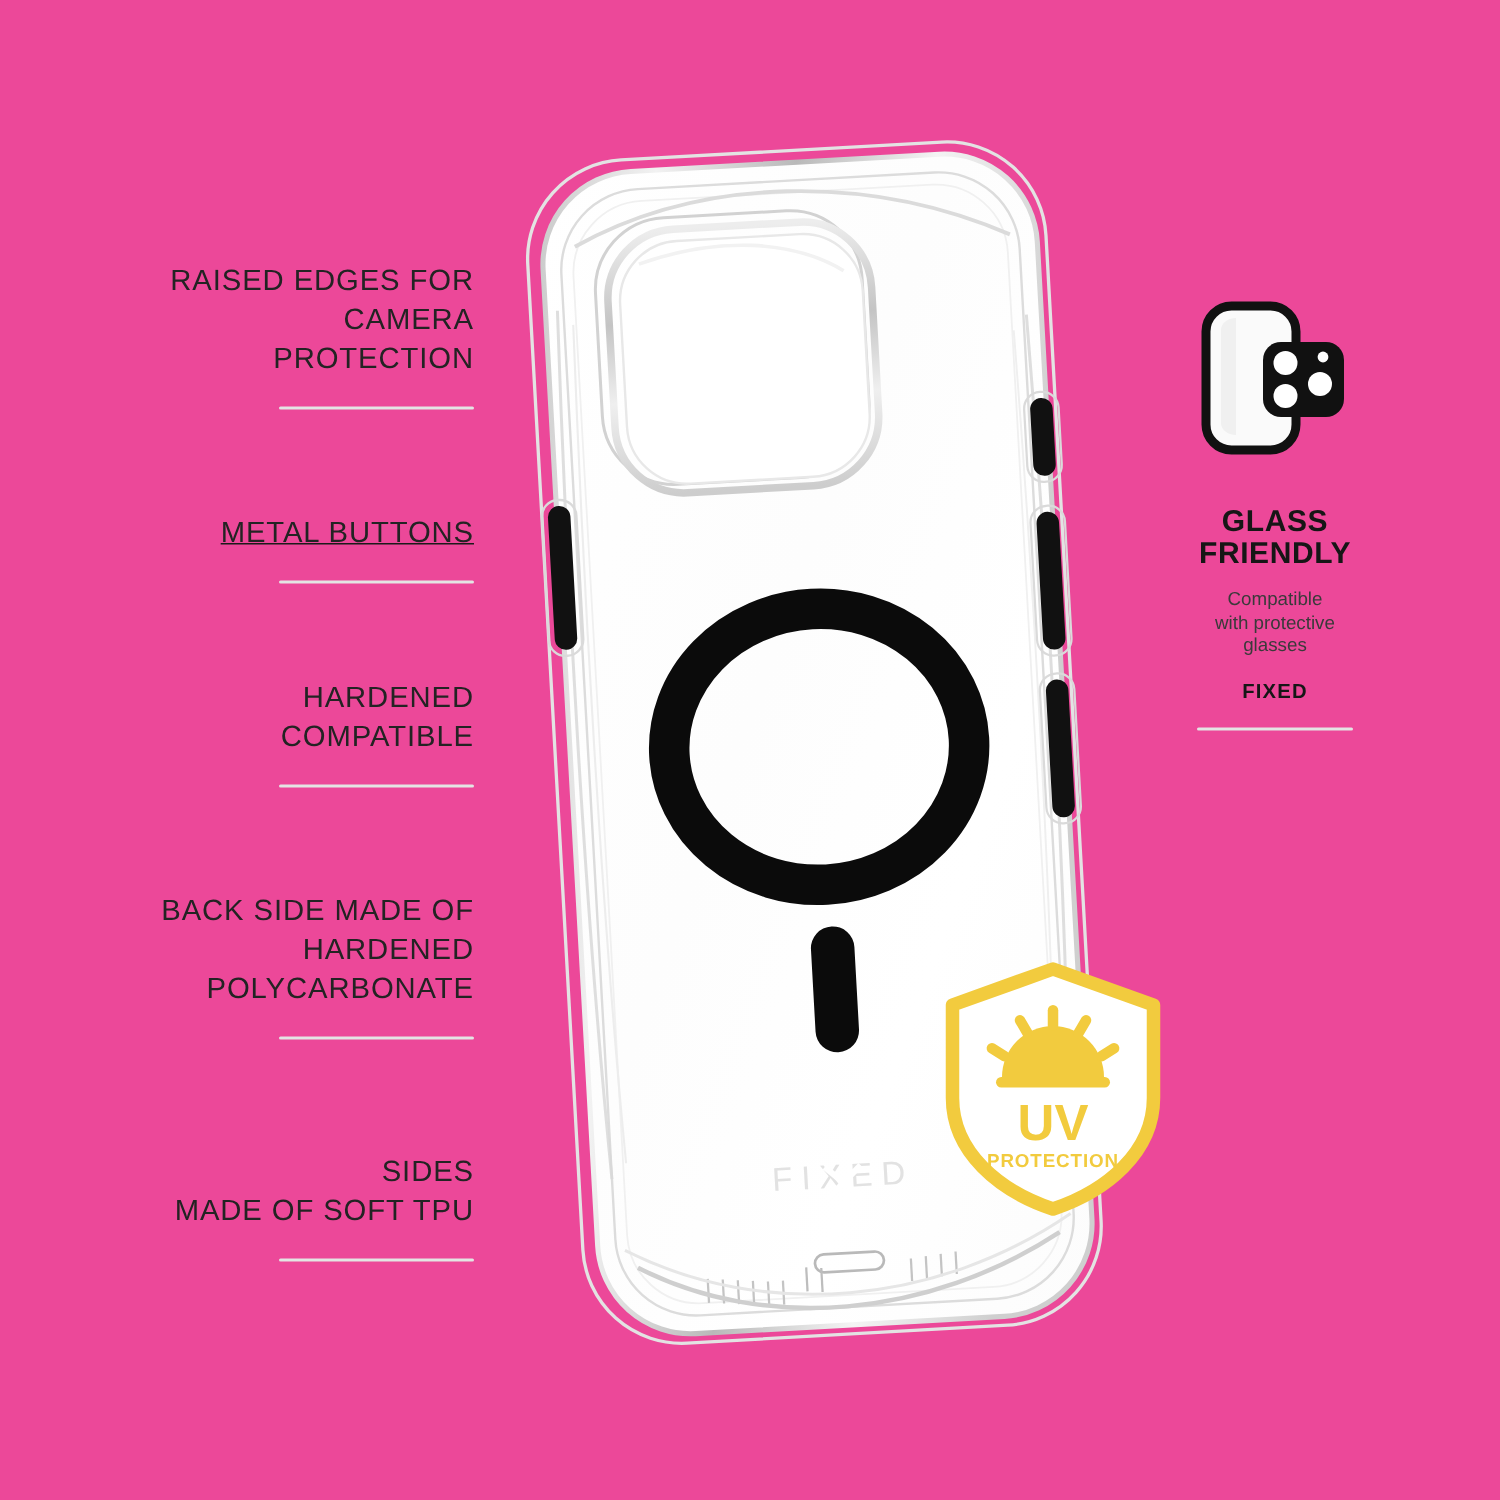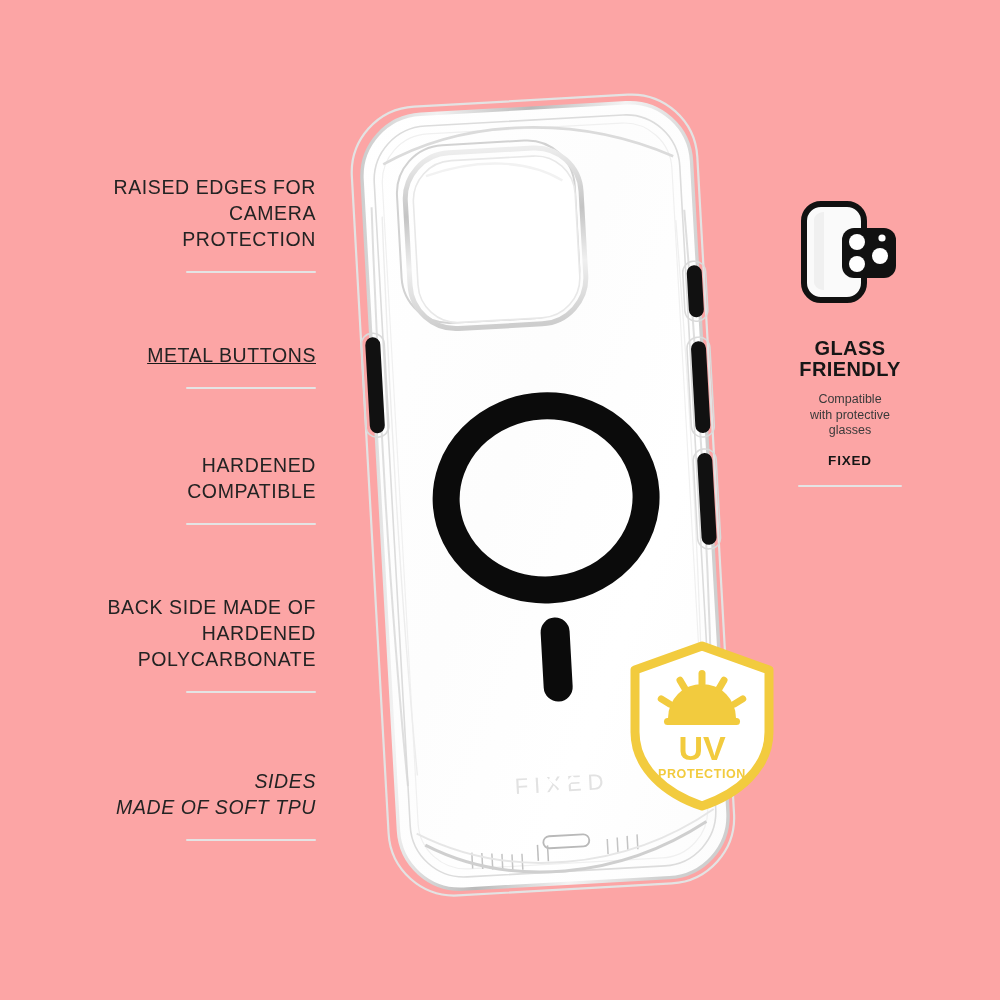--- a/index.html
+++ b/index.html
@@ -11,21 +11,21 @@
     width: 1000px;
     height: 1000px;
     font-family: "Liberation Sans", sans-serif;
     color: #1a1a1a;
     overflow: hidden;
   }
   #stage {
     position: relative;
     width: 1000px;
     height: 1000px;
-    background: #fca5a5;
+    background: #ec4899;
   }
 
   
   .feature-col {
     position: absolute;
     left: 60px;
     top: 160px;
     width: 256px;
   }
   .feature-block {
@@ -139,21 +139,21 @@
       <div class="feature-rule"></div>
     </div>
 
     <div class="feature-block" style="top:434px;">
       <div class="feature-label">BACK SIDE MADE OF
 HARDENED
 POLYCARBONATE</div>
       <div class="feature-rule"></div>
     </div>
 
-    <div class="feature-block" style="top:608px;font-style:italic;">
+    <div class="feature-block" style="top:608px;">
       <div class="feature-label">SIDES
 MADE OF SOFT TPU</div>
       <div class="feature-rule"></div>
     </div>
 
   </div>
 
   <div class="product-area">
     <svg class="product-svg" width="392" height="836" viewBox="0 0 392 836" xmlns="http://www.w3.org/2000/svg">
       <defs>

